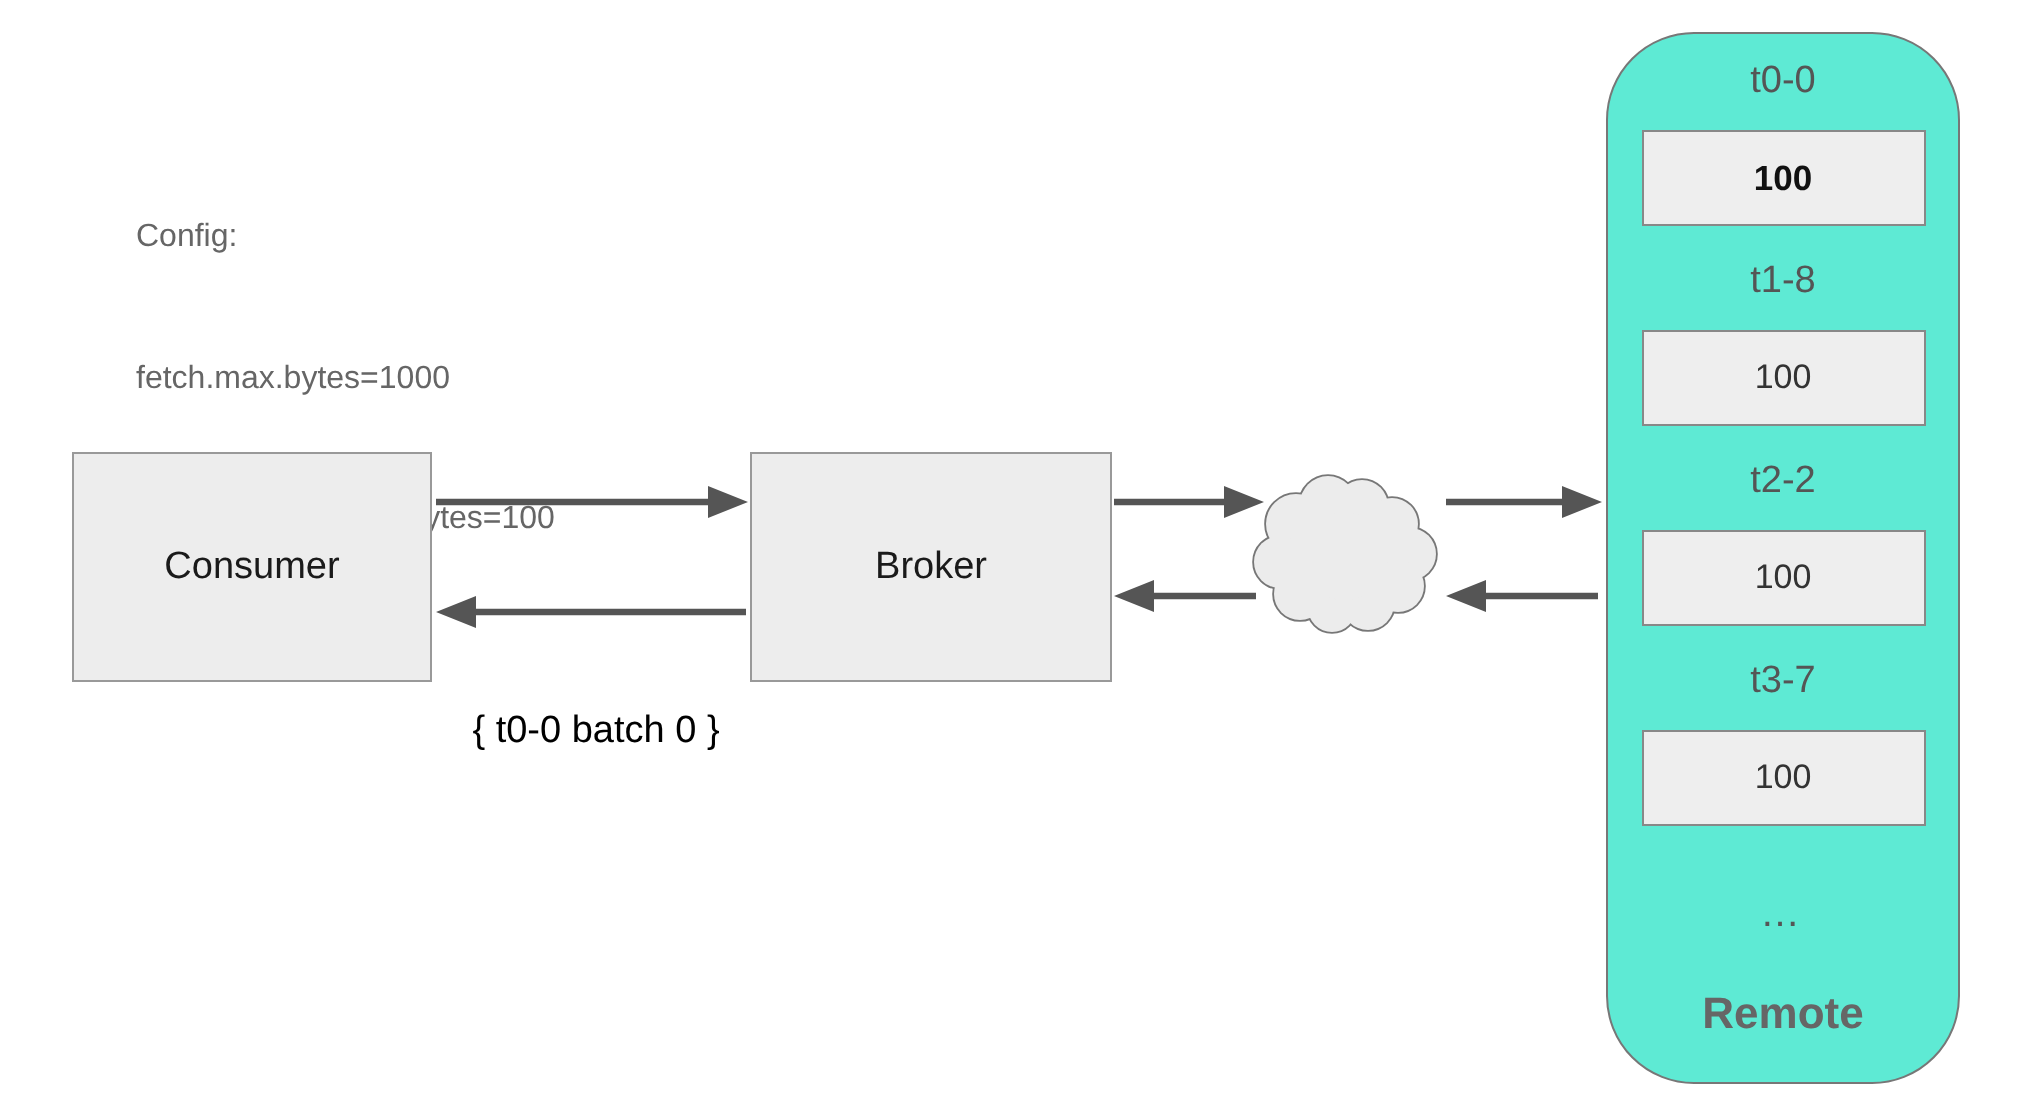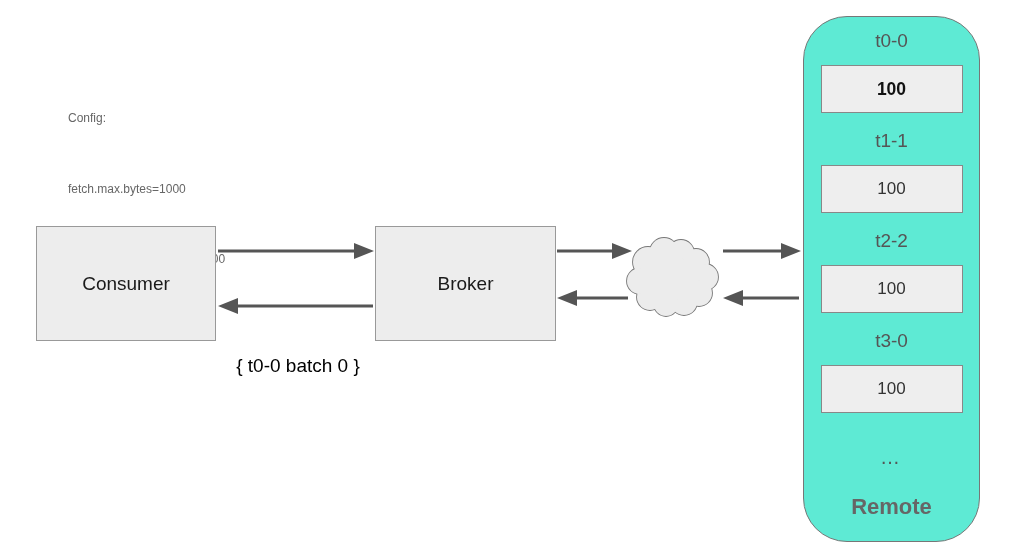--- a/index.html
+++ b/index.html
@@ -3,21 +3,21 @@
 <meta charset="utf-8">
 <style>
   html,body{margin:0;padding:0;background:#fff;}
   .canvas{
     position:relative;width:1019px;height:557px;background:#ffffff;
     font-family:"Liberation Sans","DejaVu Sans",sans-serif;overflow:hidden;
   }
   
   .config{
     position:absolute;left:68px;top:60px;
-    font-size:12px;line-height:23.5px;color:#666;white-space:pre;
+    font-size:16px;line-height:23.5px;color:#666;white-space:pre;
   }
   
   .fetch-label{
     position:absolute;left:171px;top:178px;width:300px;text-align:center;
     font-size:19px;color:#666;
   }
   .batch-label{
     position:absolute;left:173px;top:355px;width:250px;text-align:center;
     font-size:19px;color:#000000;
   }
@@ -140,26 +140,26 @@
         <circle cx="672" cy="278" r="22"></circle>
       </g>
     </g>
   </svg>
 
   <div class="remote-panel">
 
     <div class="part-label">t0-0</div>
     <div class="part-box emphasis">100</div>
 
-    <div class="part-label">t1-1</div>
+    <div class="part-label">t1-8</div>
     <div class="part-box">100</div>
 
     <div class="part-label">t2-2</div>
     <div class="part-box">100</div>
 
-    <div class="part-label">t3-0</div>
+    <div class="part-label">t3-7</div>
     <div class="part-box">100</div>
 
     <div class="remote-ellipsis">…</div>
     <div class="remote-title">Remote</div>
   </div>
 
 </div>
 
 </body></html>

